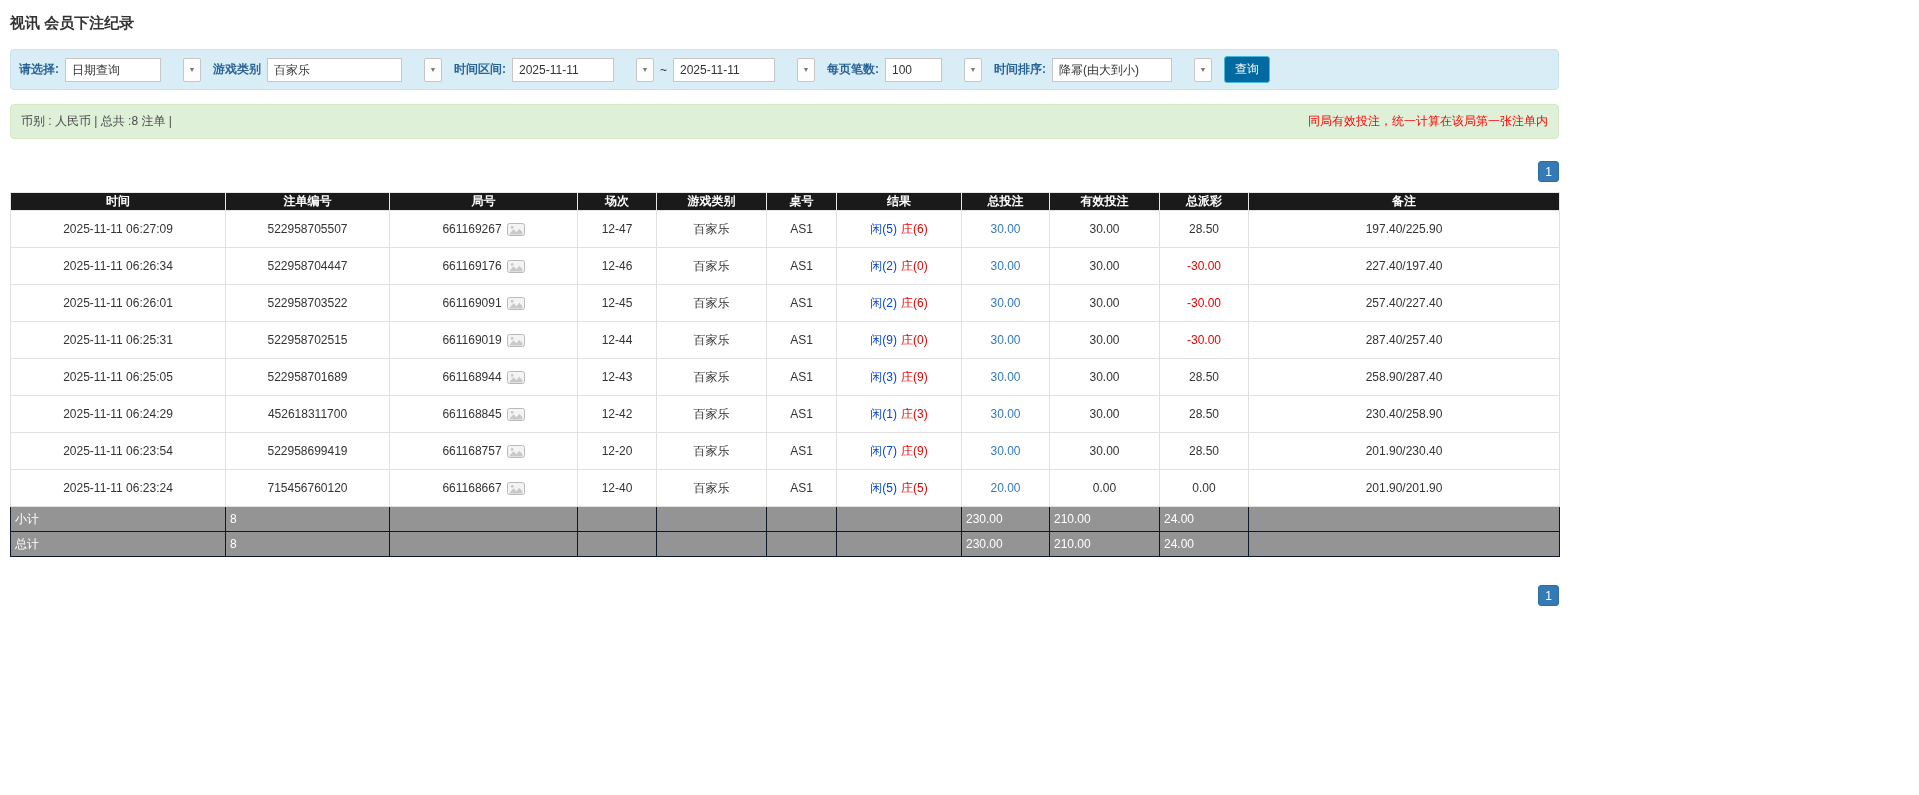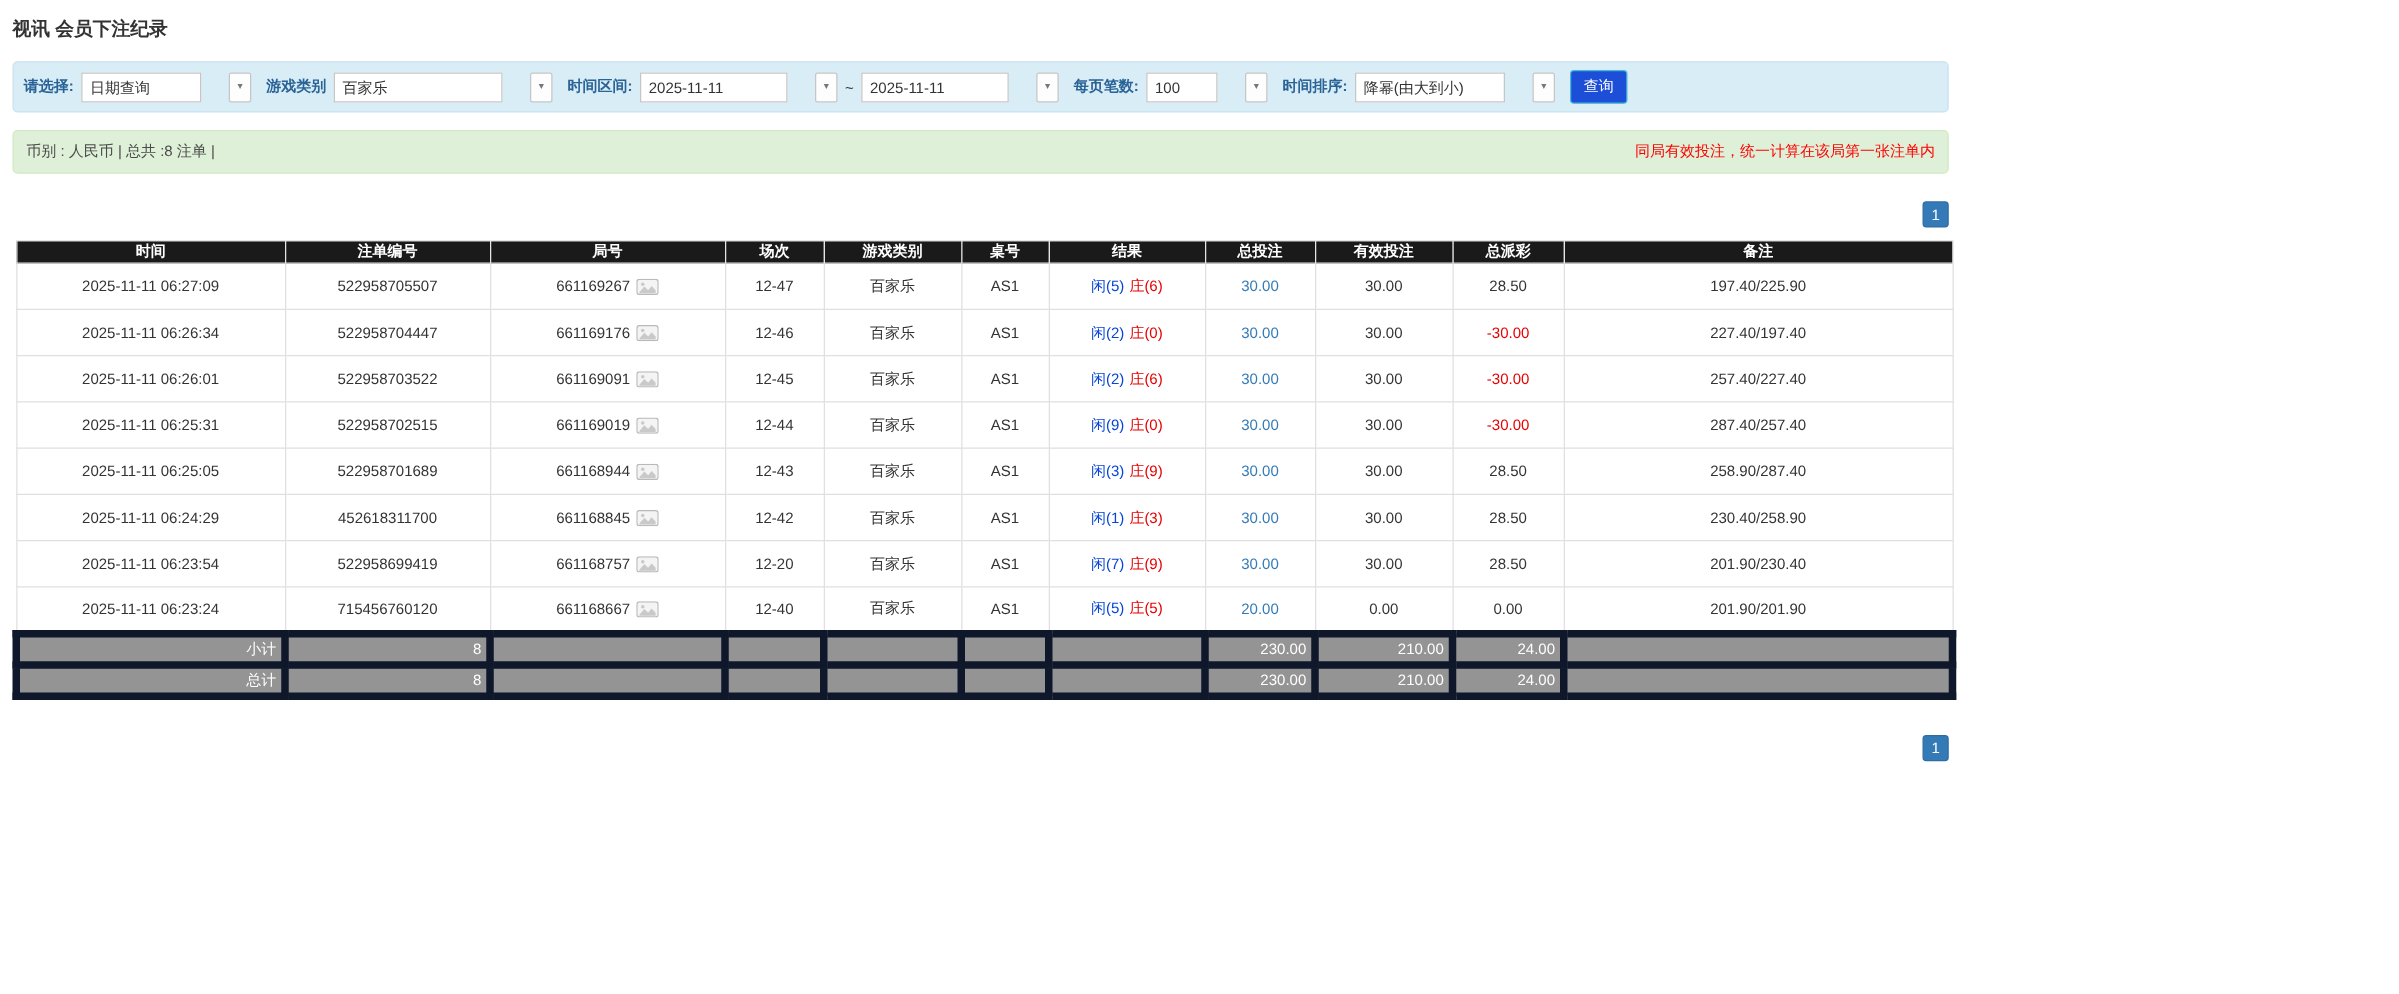--- a/index.html
+++ b/index.html
@@ -32,25 +32,25 @@
     display: inline-block; white-space: nowrap; overflow: hidden;
     font-family: inherit;
   }
   input.combo-text { outline: none; }
   .combo-btn {
     height: 24px; width: 18px; margin-left: 2px;
     border: 1px solid #c6c6c6; background: #fdfdfd; color: #777;
     display: flex; align-items: center; justify-content: center;
     font-size: 7px; cursor: pointer; border-radius: 2px; font-style: normal;
   }
-  .w57 { width: 57px; } .w96 { width: 96px; } .w98 { width: 118px; }
+  .w57 { width: 57px; } .w96 { width: 96px; } .w98 { width: 102px; }
   .w120 { width: 120px; } .w135 { width: 135px; }
   .tilde { margin: 0 6px; color: #333; }
   .search-btn {
-    background: #1d4ed8; border: 1px solid #46b8da; color: #fff;
+    background: #0369a1; border: 1px solid #46b8da; color: #fff;
     font-size: 12px; padding: 4px 10px; border-radius: 3px;
     cursor: pointer; font-family: inherit;
   }
 
   
   .info-bar {
     margin-top: 14px;
     background: #dff0d8; border: 1px solid #d2e8c2; border-radius: 4px;
     padding: 8px 10px;
     display: flex; justify-content: space-between; align-items: center;
@@ -73,22 +73,22 @@
   .data-table { width: 100%; border-collapse: collapse; table-layout: fixed; }
   .data-table th {
     background: #1a1a1a; color: #fff; font-weight: bold;
     font-size: 12px; height: 15px; border: 1px solid #e6e6e6; text-align: center;
   }
   .data-table tbody td {
     border: 1px solid #e0e0e0; height: 37px; text-align: center;
     font-size: 12px; color: #333; background: #fff; padding: 0 4px; overflow: hidden;
   }
   .data-table tfoot td {
-    background: #949494; color: #fff; height: 25px; text-align: right;
-    border: 6px solid #0f172a; font-size: 12px; padding: 0 4px;
+    background: #949494; color: #fff; height: 25px; text-align: left;
+    border: 1px solid #0f172a; font-size: 12px; padding: 0 4px;
   }
   .res-player { color: #0645d6; margin-right: 4px; }
   .res-banker { color: #e60000; }
   .bet-link { color: #337ab7; text-decoration: none; cursor: pointer; }
   .payout.neg { color: #e60000; }
   .round-icon { display: inline-block; vertical-align: middle; margin-left: 5px; cursor: pointer; line-height: 0; }
 </style>
 </head>
 <body>
 

